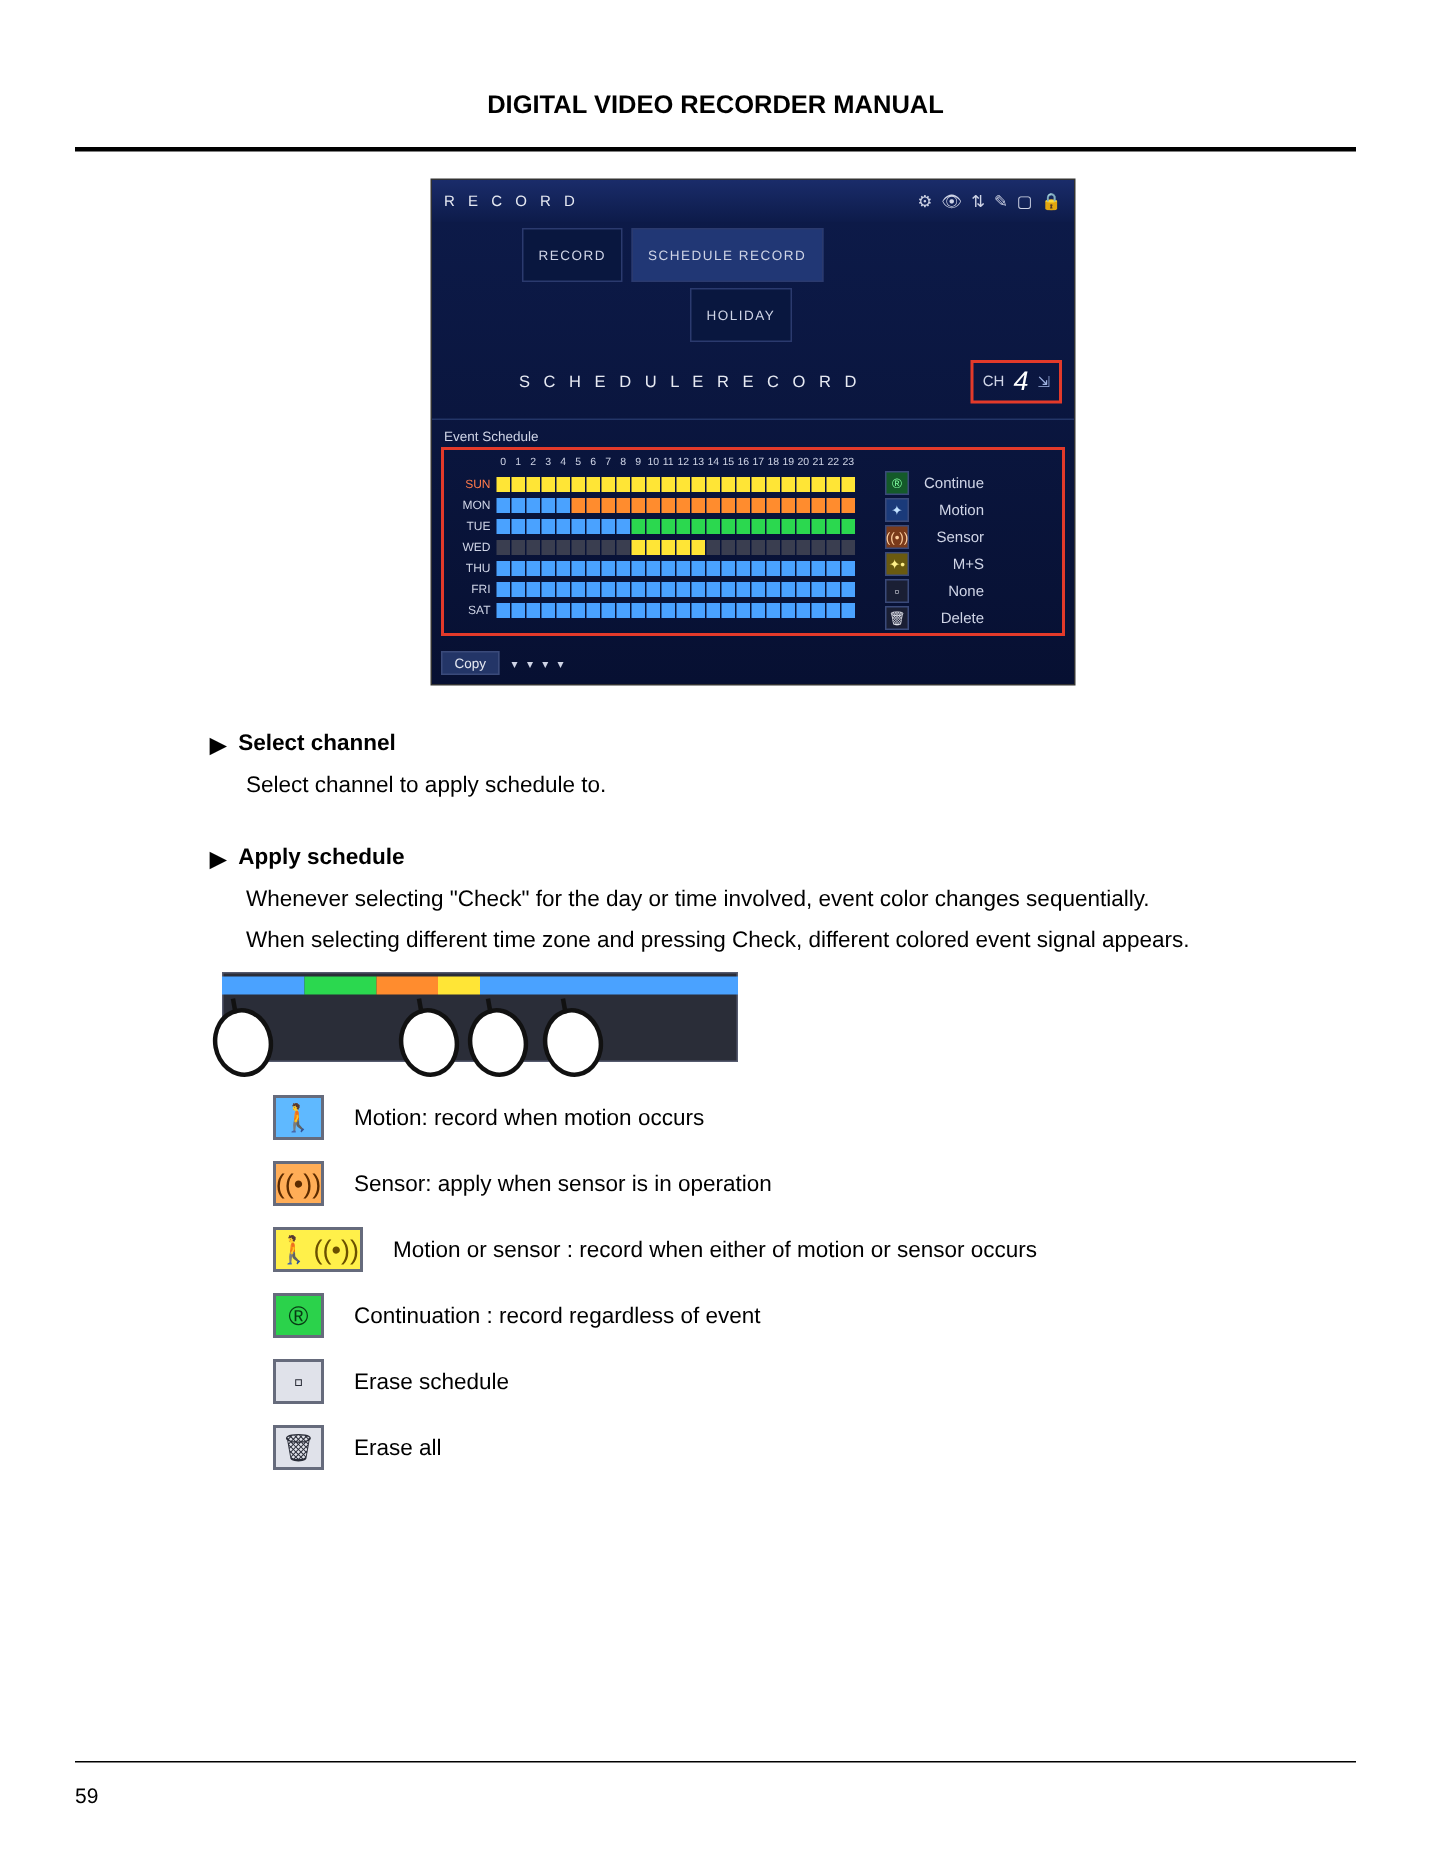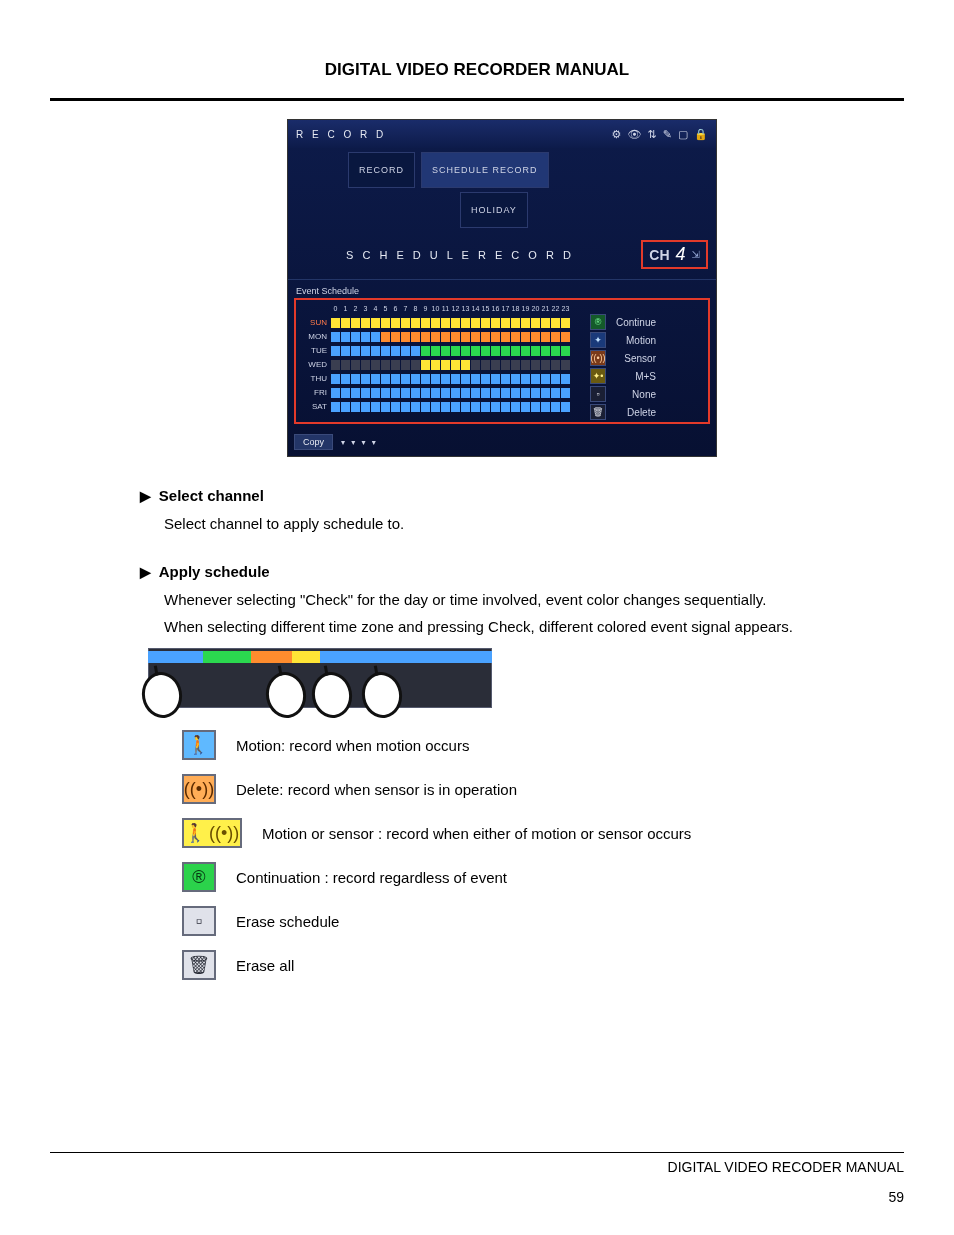--- a/index.html
+++ b/index.html
@@ -101,21 +101,21 @@
     font-size: 11px;
     color: #e6e9f2;
   }
   .ch-box {
     border: 2px solid #e33a2a;
     padding: 2px 6px;
     display: flex;
     align-items: center;
     gap: 6px;
   }
-  .ch-box .chlabel { font-size: 14px; color: #cfd4e6; font-weight: bold; }
+  .ch-box .chlabel { font-size: 10px; color: #cfd4e6; }
   .ch-box .chnum { font-size: 18px; color: #fff; font-style: italic; }
   .ch-box .chic { font-size: 10px; color: #9fb2e0; }
   .dvr-divider { border-top: 1px solid #233567; margin: 4px 0; }
   .es-label {
     color: #cfd4e6;
     font-size: 9px;
     padding: 2px 0 2px 8px;
   }
   .schedule-area {
     border: 2px solid #e33a2a;
@@ -280,21 +280,21 @@
   .footer-area {
     position: absolute;
     left: 50px; right: 50px; bottom: 30px;
   }
   .footer-right {
     text-align: right;
     font-size: 14px;
     margin-top: 4px;
   }
   .footer-pg {
-    text-align: right;
+    text-align: left;
     font-size: 14px;
     margin-top: 14px;
   }
 </style>
 </head>
 <body>
 
 <div class="page">
   <div class="page-title">DIGITAL VIDEO RECORDER MANUAL</div>
   <hr class="hr-thick">
@@ -603,21 +603,21 @@
       </div>
     </div>
 
     <div class="legend-list">
       <div class="item">
         <span class="icon ic-motion">🚶</span>
         <span>Motion: record when motion occurs</span>
       </div>
       <div class="item">
         <span class="icon ic-sensor">((•))</span>
-        <span>Delete: record when sensor is in operation</span>
+        <span>Sensor: apply when sensor is in operation</span>
       </div>
       <div class="item">
         <span class="icon wide ic-ms-big">
             <span>🚶</span>
             <span>((•))</span>
           </span>
         <span>Motion or sensor : record when either of motion or sensor occurs</span>
       </div>
       <div class="item">
         <span class="icon ic-cont-big">®</span>
@@ -629,16 +629,15 @@
       </div>
       <div class="item">
         <span class="icon ic-eraseall">🗑</span>
         <span>Erase all</span>
       </div>
     </div>
   </div>
 
   <div class="footer-area">
     <hr class="hr-thin">
-    <div class="footer-right">DIGITAL VIDEO RECODER MANUAL</div>
     <div class="footer-pg">59</div>
   </div>
 </div>
 
 </body></html>

